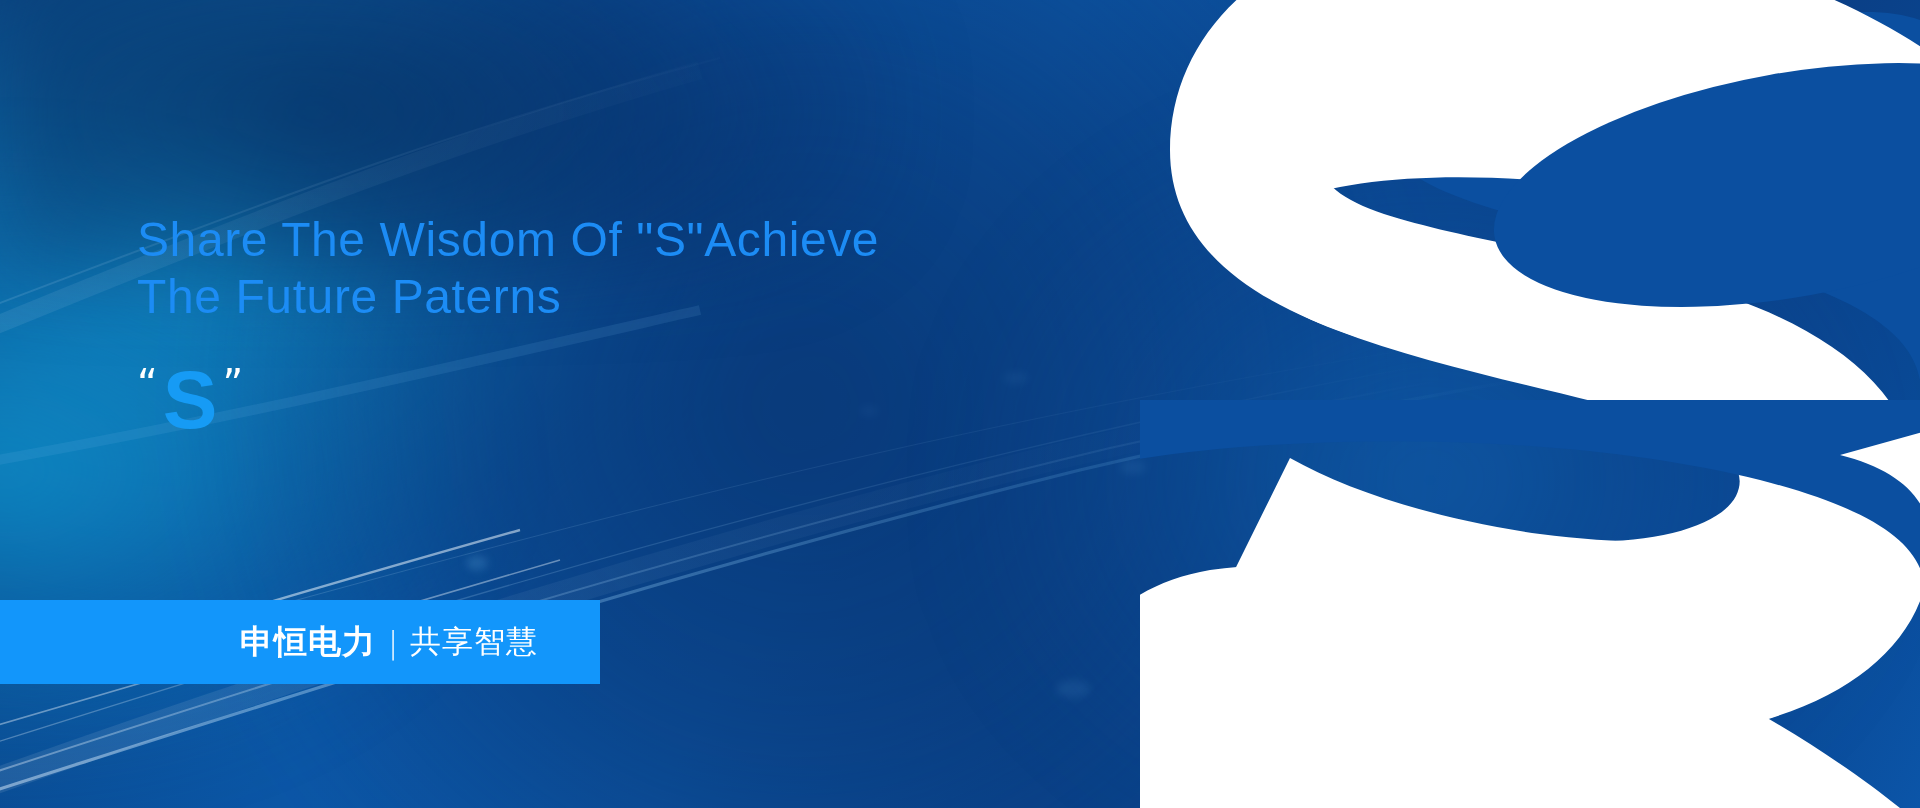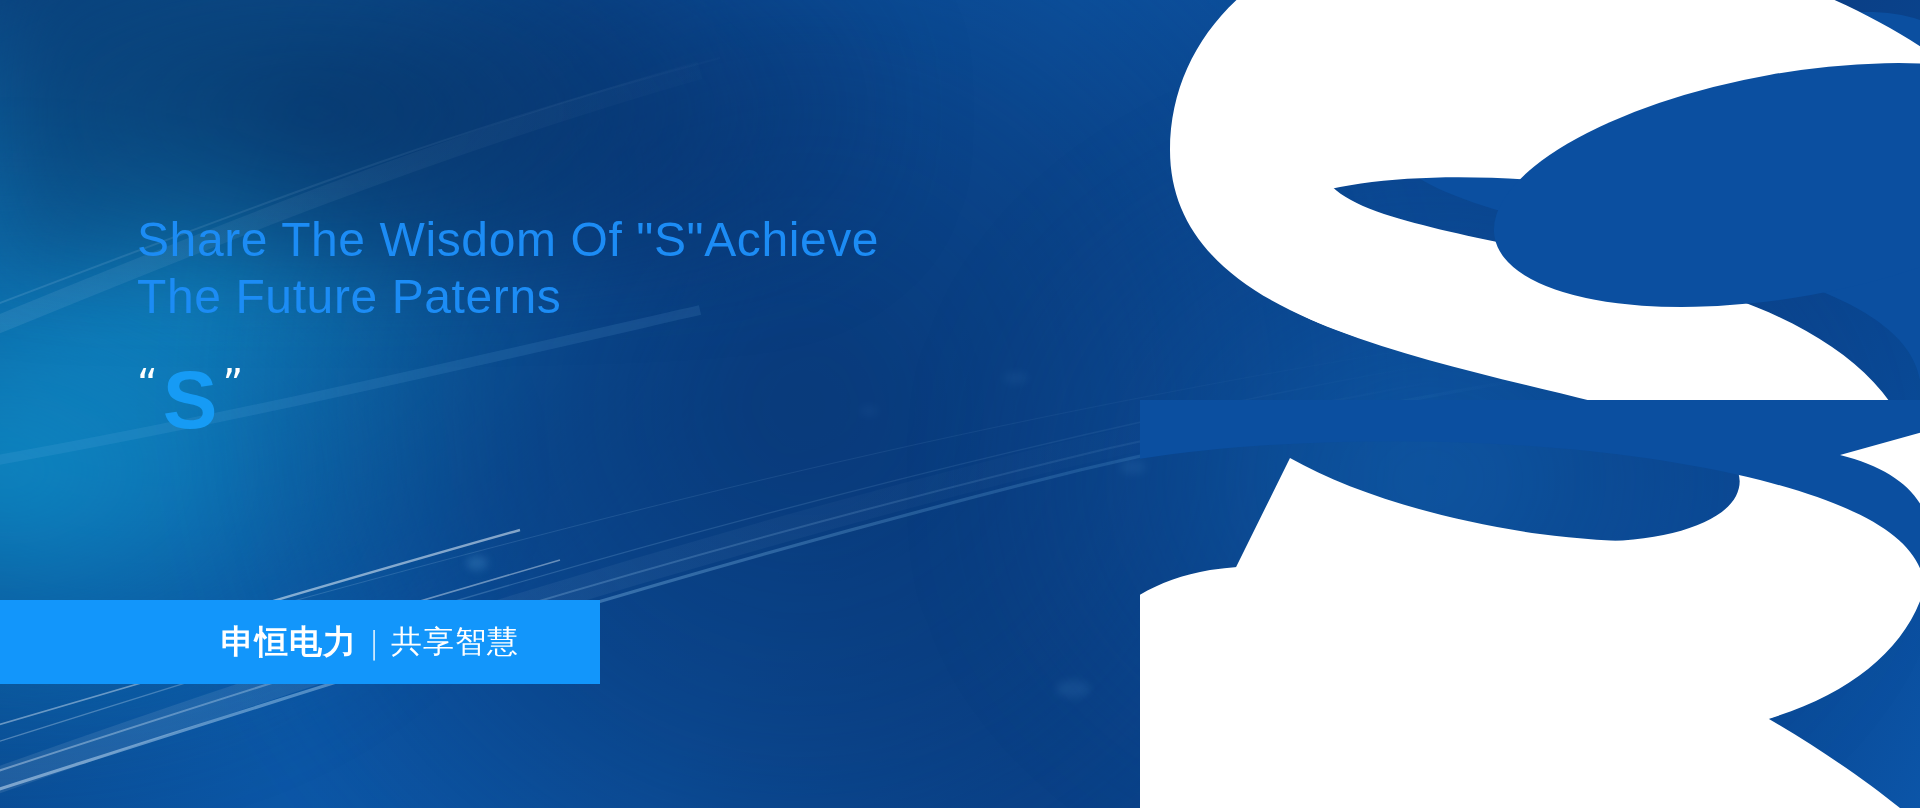--- a/index.html
+++ b/index.html
@@ -153,21 +153,21 @@
   .badge {
     position: absolute;
     left: 0;
     top: 600px;
     width: 600px;
     height: 84px;
     background: #1296fb;
     display: flex;
     align-items: center;
     justify-content: flex-end;
-    padding-right: 81px;
+    padding-right: 62px;
     box-sizing: border-box;
   }
   .badge-inner {
     display: flex;
     align-items: center;
     color: #ffffff;
     font-family: "DejaVu Sans", "Liberation Sans", sans-serif;
   }
   .badge-strong {
     font-size: 33px;

